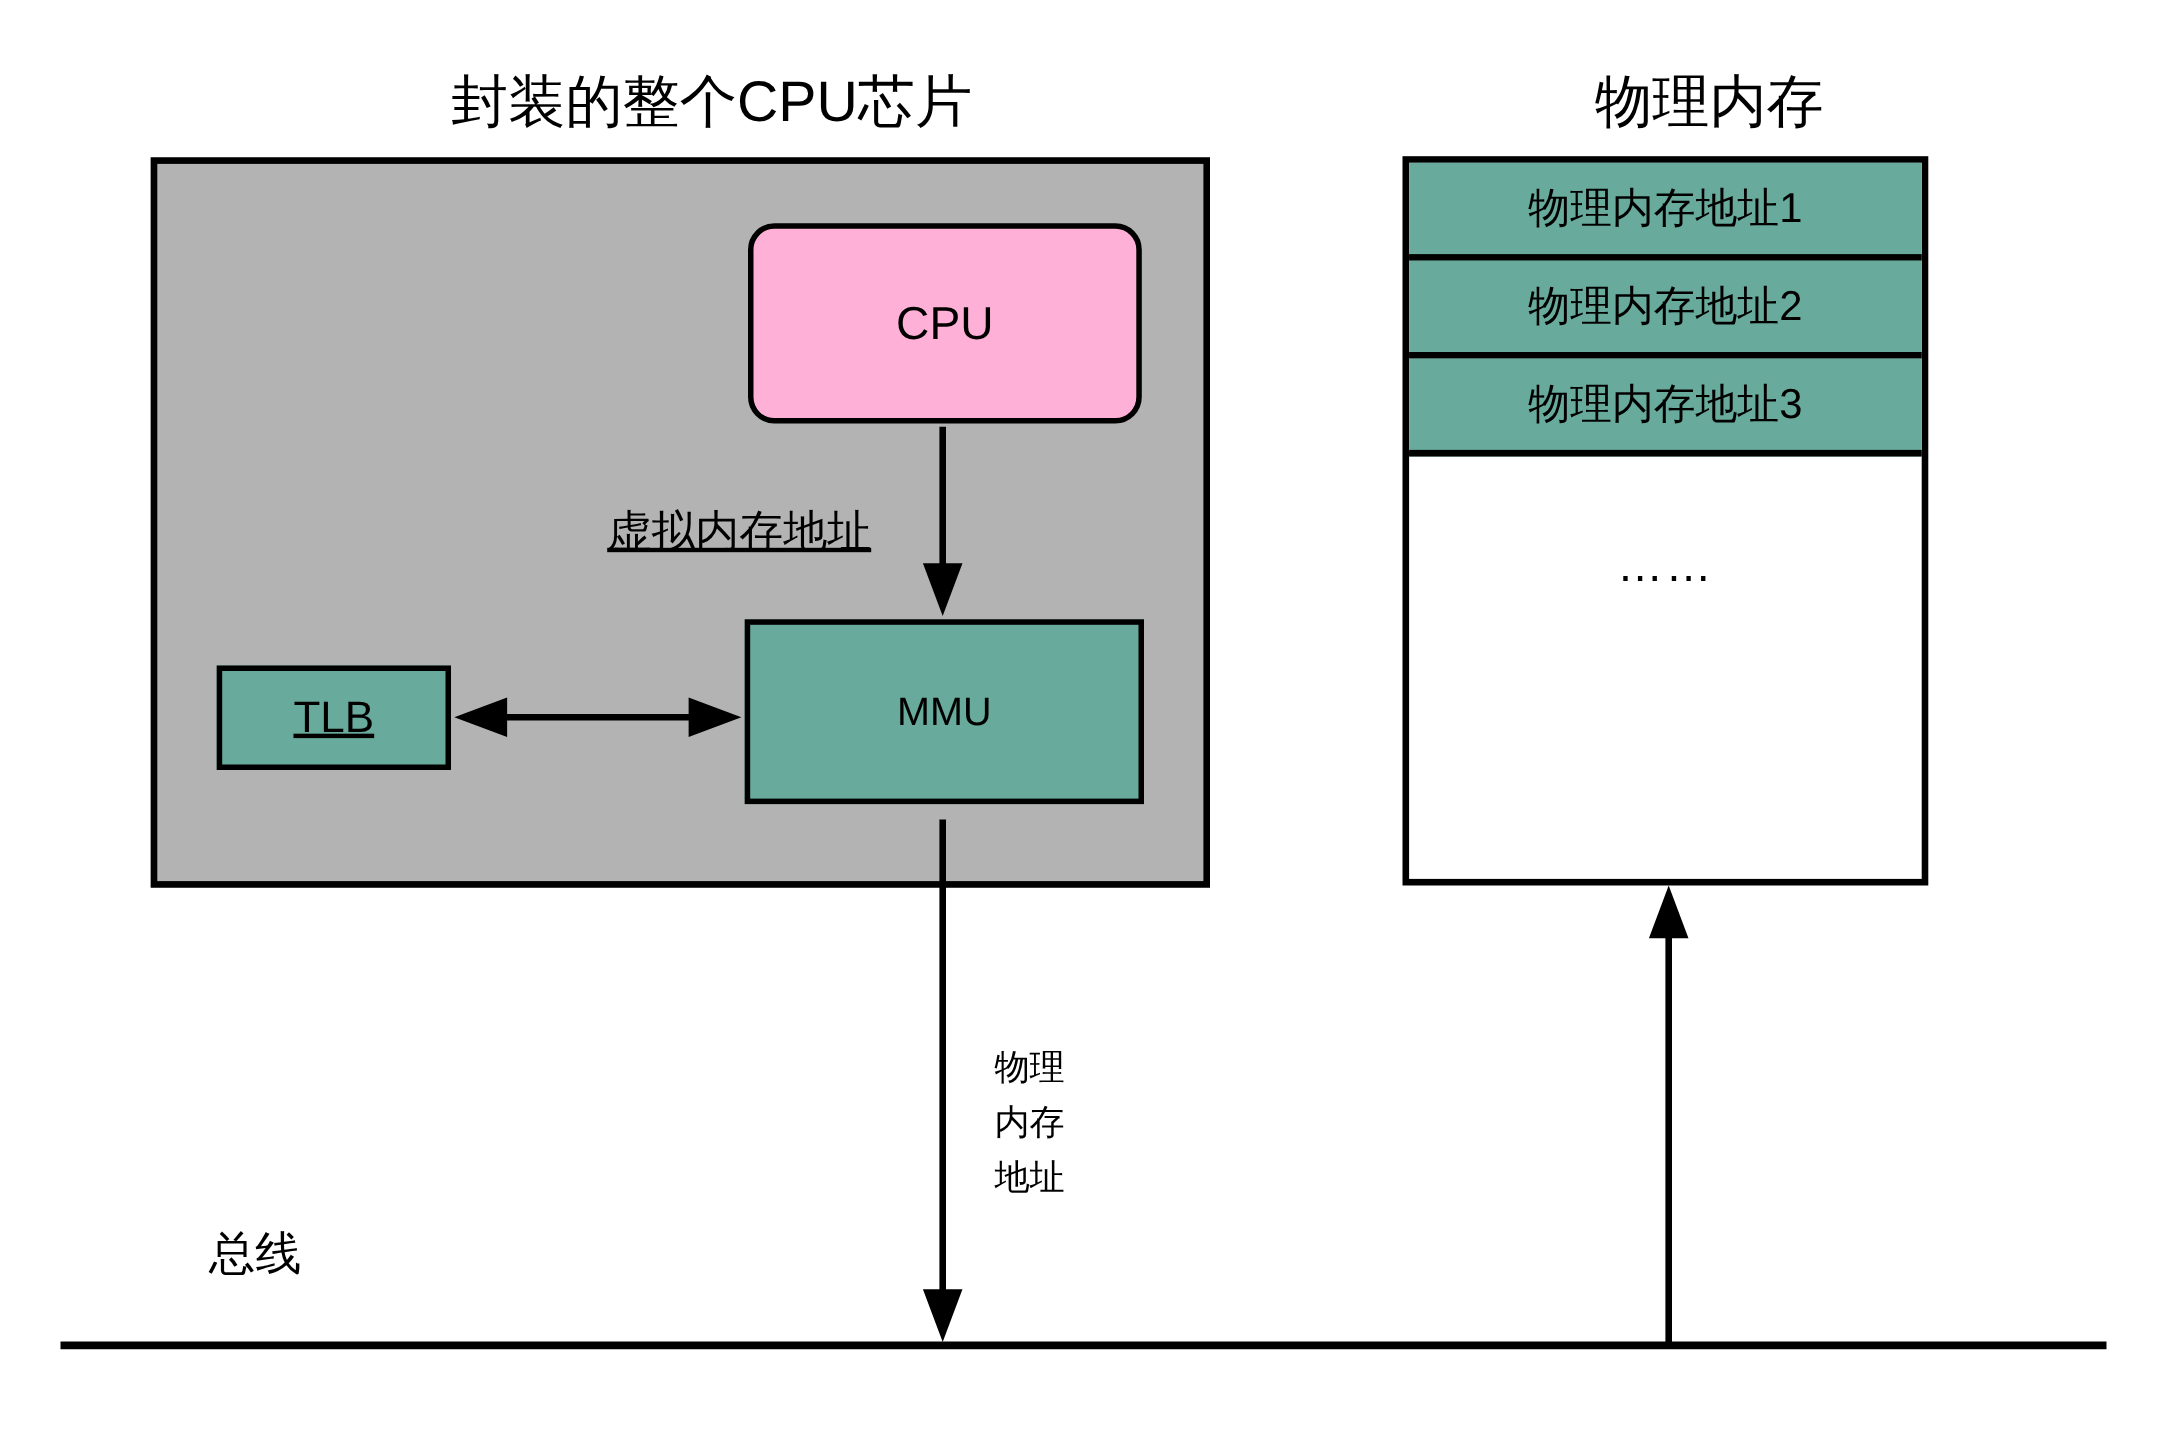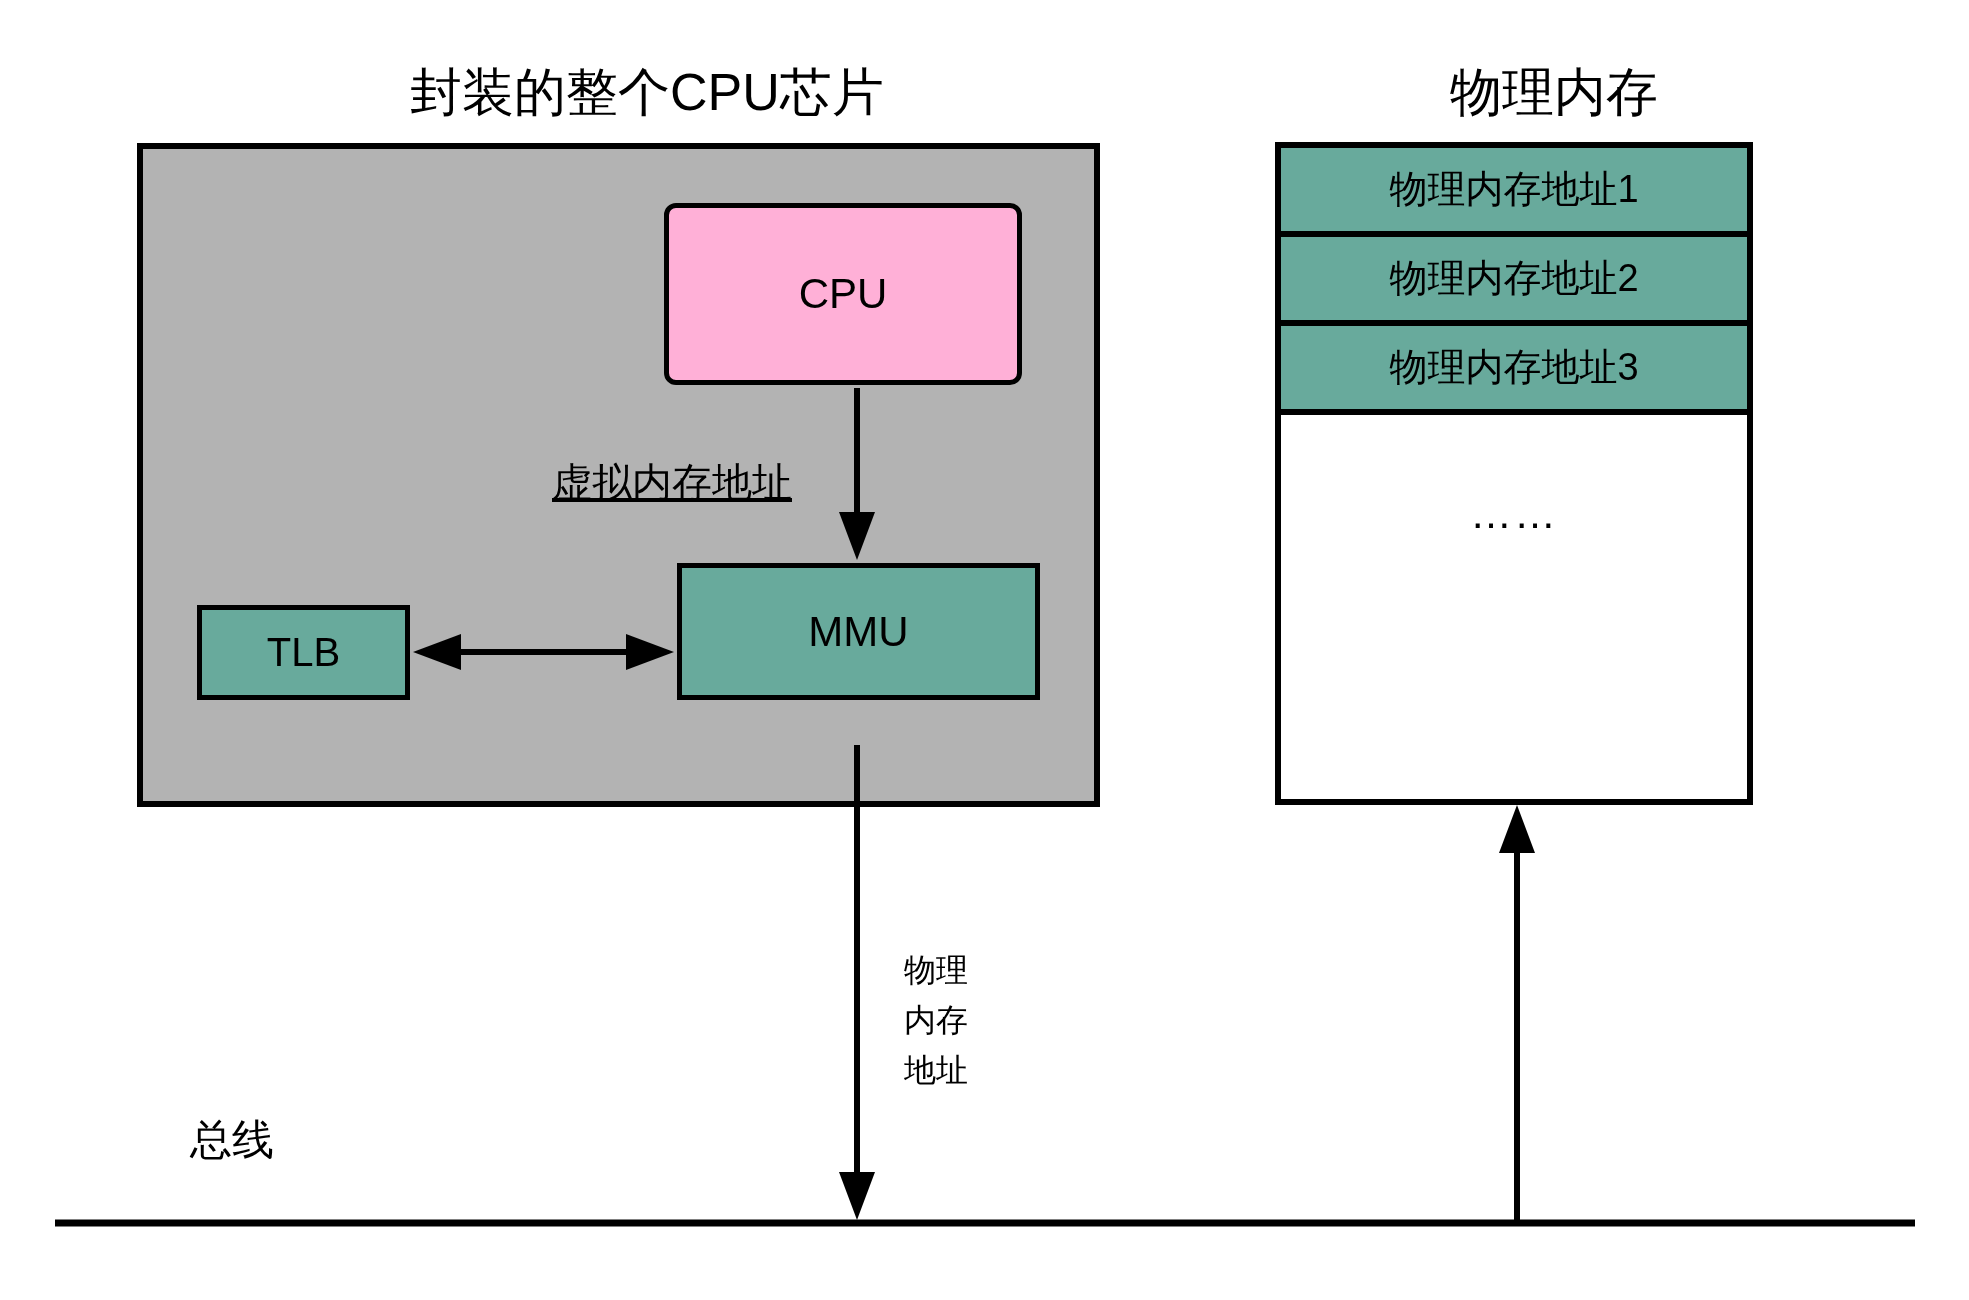--- a/index.html
+++ b/index.html
@@ -26,46 +26,47 @@
   .mem-title  { left: 1450px; top: 58px; text-align: right; }
 
   .chip-box {
     left: 137px; top: 143px;
     width: 963px; height: 664px;
     background: #b3b3b3;
     border: 6px solid #000;
     box-sizing: border-box;
   }
   .cpu-box {
-    left: 664px; top: 203px;
+    left: 680px; top: 203px;
     width: 358px; height: 182px;
     background: #ffb0d7;
     border: 5px solid #000;
-    border-radius: 12px;
+    border-radius: 24px;
     box-sizing: border-box;
     display: flex; align-items: center; justify-content: center;
     font-size: 42px;
   }
   .tlb-box {
     left: 197px; top: 605px;
     width: 213px; height: 95px;
     background: #68aa9c;
     border: 5px solid #000;
     box-sizing: border-box;
     display: flex; align-items: center; justify-content: center;
     font-size: 40px;
+    text-decoration: underline;
   }
   .mmu-box {
     left: 677px; top: 563px;
-    width: 363px; height: 137px;
+    width: 363px; height: 168px;
     background: #68aa9c;
     border: 5px solid #000;
     box-sizing: border-box;
     display: flex; align-items: center; justify-content: center;
-    font-size: 42px;
+    font-size: 36px;
   }
   .virtual-label {
     left: 552px; top: 455px;
     font-size: 40px;
     white-space: nowrap;
     text-decoration: underline;
   }
   .phys-label {
     left: 904px; top: 945px;
     font-size: 32px;

